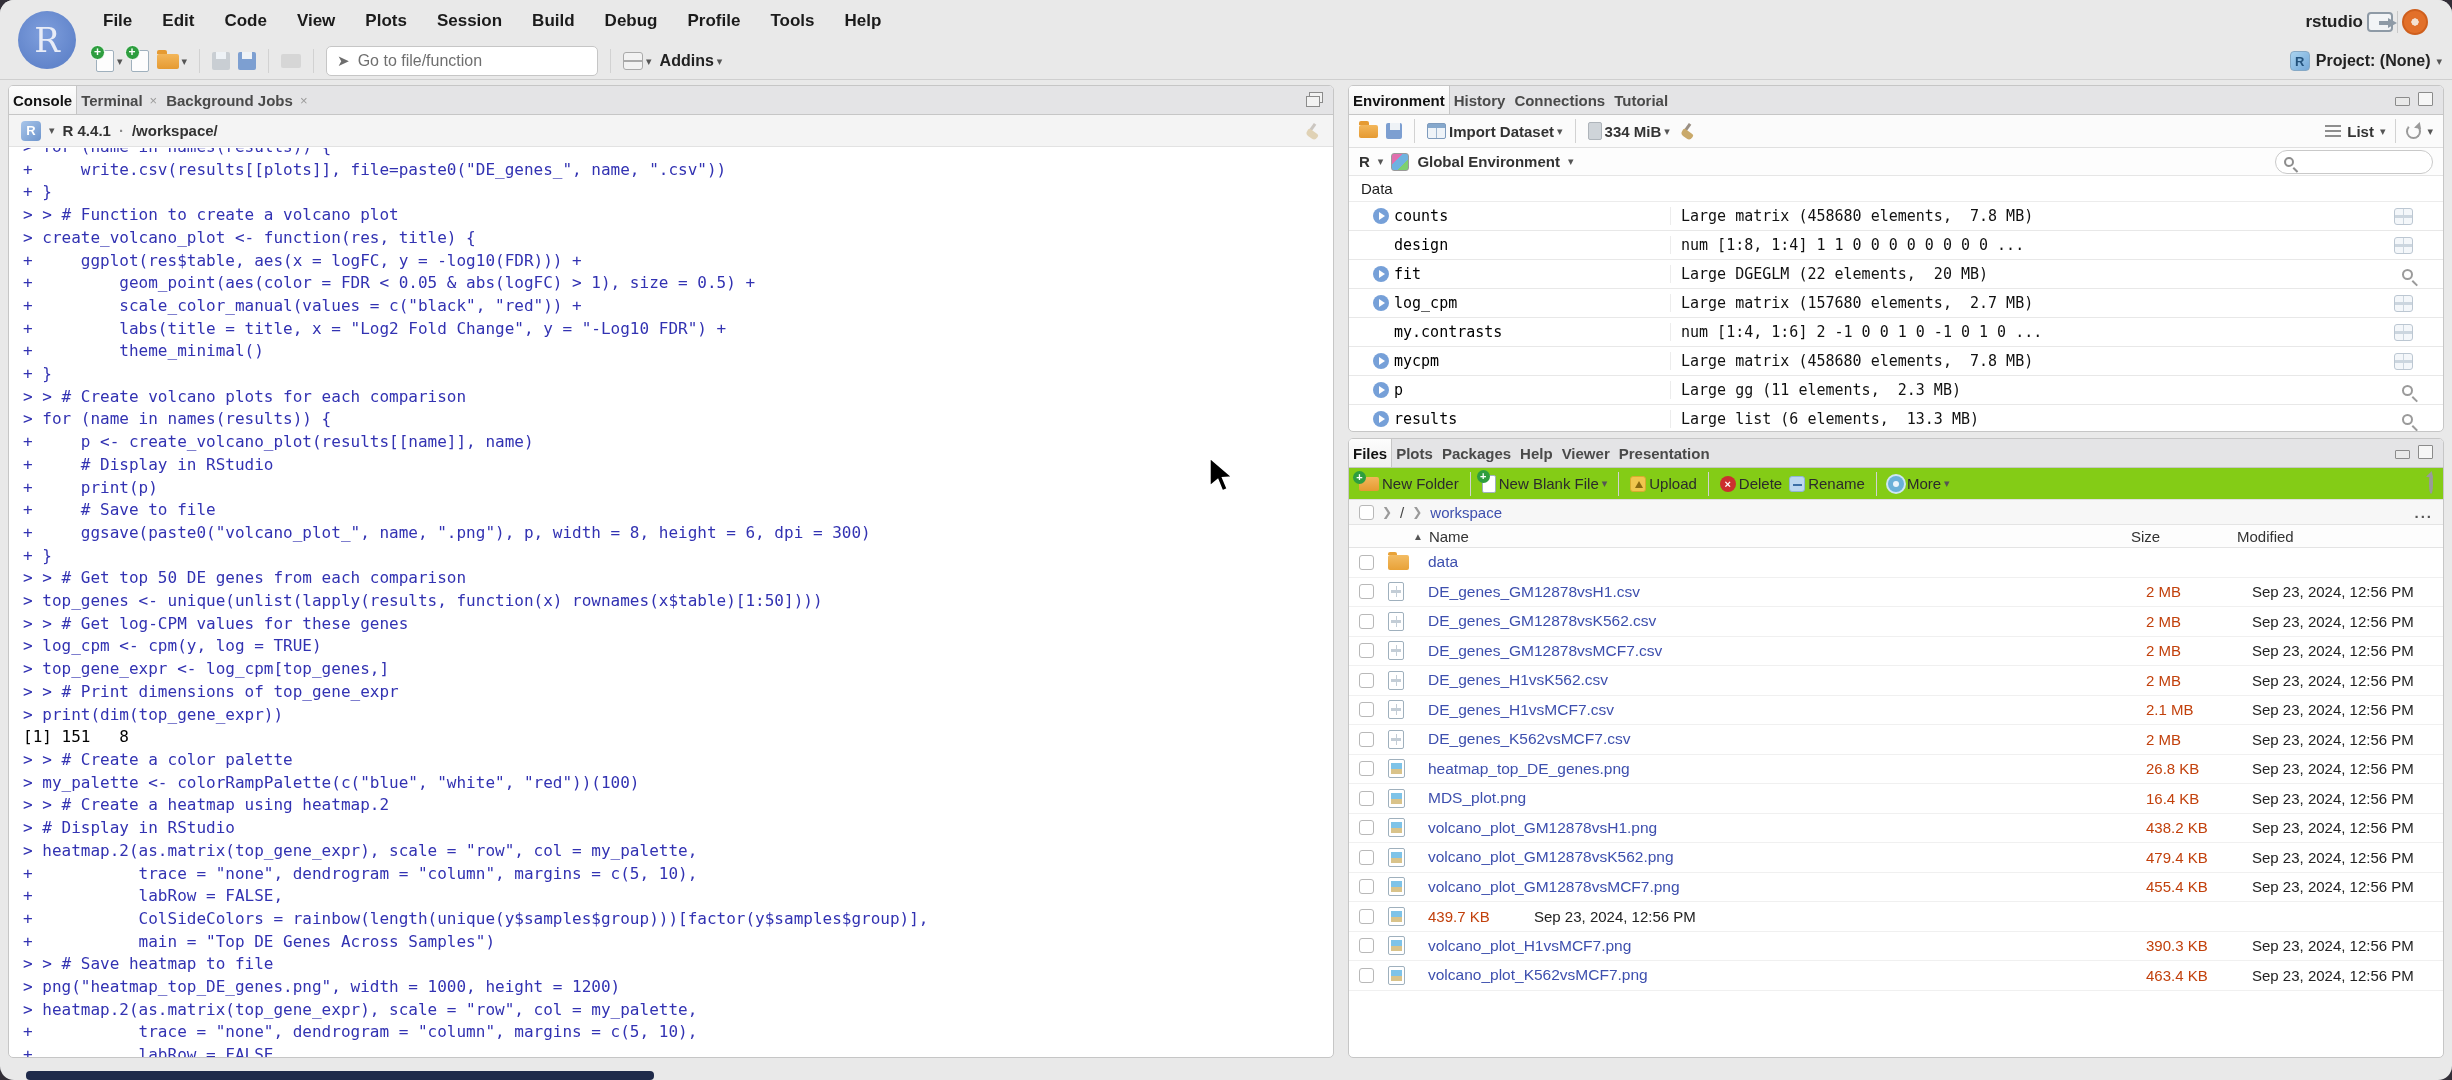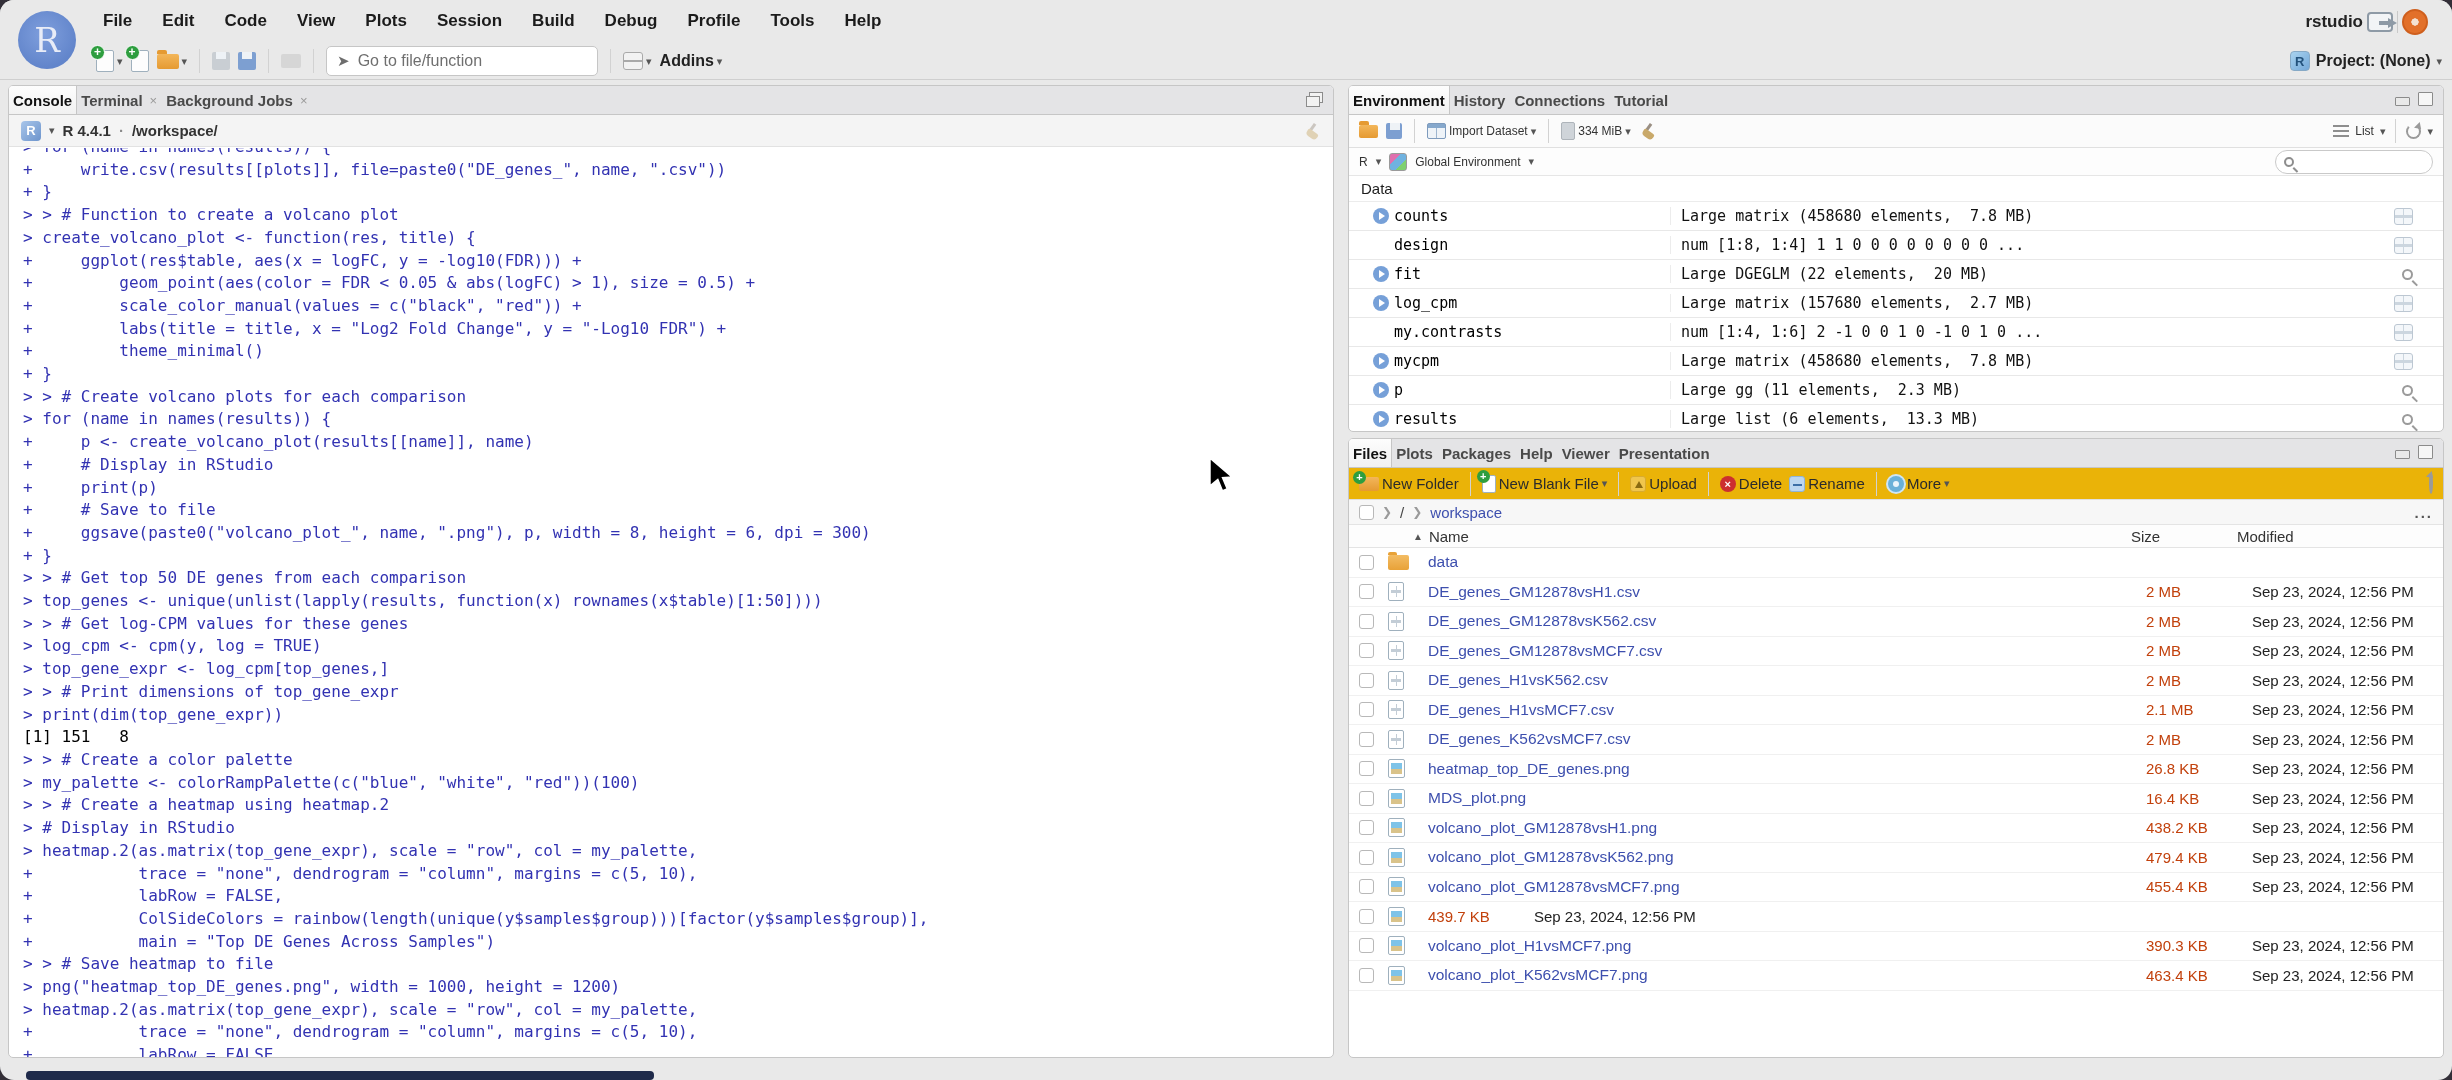--- a/index.html
+++ b/index.html
@@ -70,21 +70,21 @@
   .broom::before { content:""; position:absolute; left:8px; top:1px; width:3px; height:9px; background:#9a8f83; transform:rotate(35deg); }
   .broom::after { content:""; position:absolute; left:3px; top:9px; width:12px; height:7px; background:#c9a96a; border-radius:2px 2px 4px 4px; transform:rotate(35deg); }
   .console-body { position:absolute; left:0; top:62px; right:0; bottom:0; overflow:hidden; padding-left:14px; }
   .console-lines { margin-top:-12px; }
   .cline { font-family:"DejaVu Sans Mono", monospace; font-size:16px; line-height:22.7px; white-space:pre; }
   .cline.in { color:#3232b2; }
   .cline.out { color:#000; }
 
   
   .envtool { height:33px; border-bottom:1px solid #e0e0e0; display:flex; align-items:center; gap:8px; padding:0 10px; background:#fbfbfb; }
-  .env-label { font-size:12px; color:#333; }
+  .env-label { font-size:15px; color:#333;font-weight:bold; }
   .chip { width:14px; height:18px; background:#cfd4d9; border-radius:2px; border:1px solid #aeb4ba; }
   .table-ic { width:19px; height:16px; border:1px solid #7e9bbd; border-radius:2px; background:
       linear-gradient(#86a8cc 4px,#0000 4px), linear-gradient(90deg,#0000 48%,#9db5cf 48%,#9db5cf 52%,#0000 52%), #eef3f8; }
   .envbar { height:28px; border-bottom:1px solid #e6e6e6; display:flex; align-items:center; gap:8px; padding:0 10px; background:#fdfdfd; }
   .cube { width:18px; height:18px; border-radius:3px; background:linear-gradient(135deg,#e06fae 0 33%,#6fb2e0 33% 66%,#7ed06f 66%); border:1px solid #9a9a9a; }
   .search-box { margin-left:auto; width:158px; height:24px; border:1px solid #c9c9c9; border-radius:12px; background:#fff; display:flex; align-items:center; padding:0 8px; gap:6px; }
   .mag { width:10px; height:10px; border:2px solid #8e8e8e; border-radius:50%; position:relative; flex:none; }
   .mag::after { content:""; position:absolute; left:8px; top:8px; width:6px; height:2px; background:#8e8e8e; transform:rotate(45deg); transform-origin:0 0; }
   .data-label { height:26px; display:flex; align-items:center; padding:0 12px; font-size:15px; color:#1d1d1d; border-bottom:1px solid #ececec; }
   .env-row { height:29px; display:flex; align-items:center; border-bottom:1px solid #e8e8e8; padding:0 24px; }
@@ -93,21 +93,21 @@
   .exp-spacer { width:21px; flex:none; }
   .env-name { font-family:"DejaVu Sans Mono", monospace; font-size:15px; color:#000; width:276px; flex:none; white-space:pre; }
   .env-value { font-family:"DejaVu Sans Mono", monospace; font-size:15px; color:#111; white-space:pre; flex:1; border-left:1px solid #ececec; padding-left:10px; }
   .env-row .icon-grid, .env-row .mag2 { margin-left:auto; margin-right:6px; }
   .icon-grid { width:19px; height:17px; border:1px solid #bcc7d2; border-radius:3px; background:
       linear-gradient(90deg,#0000 47%,#ccd6df 47%,#ccd6df 53%,#0000 53%), linear-gradient(#0000 42%,#ccd6df 42%,#ccd6df 58%,#0000 58%), #f4f7fa; }
   .mag2 { width:11px; height:11px; border:2px solid #9b9b9b; border-radius:50%; position:relative; }
   .mag2::after { content:""; position:absolute; left:9px; top:9px; width:7px; height:2px; background:#9b9b9b; transform:rotate(45deg); transform-origin:0 0; }
 
   
-  .filestool { height:32px; border-bottom:1px solid #e0e0e0; display:flex; align-items:center; gap:7px; padding:0 10px; background:#eab308; }
+  .filestool { height:32px; border-bottom:1px solid #e0e0e0; display:flex; align-items:center; gap:7px; padding:0 10px; background:#84cc16; }
   .ft-label { font-size:15px; color:#2b2b2b; }
   .folder-plus { width:20px; height:14px; background:linear-gradient(#f3b65a,#e59a32); border-radius:2px; position:relative; }
   .folder-plus::before { content:"+"; position:absolute; left:-6px; top:-6px; width:13px; height:13px; background:#2e9e3f; border-radius:50%; color:#fff; font-size:11px; line-height:12px; text-align:center; font-weight:700; }
   .file-plus { width:14px; height:18px; background:#fff; border:1px solid #9fb0bd; border-radius:2px; position:relative; }
   .file-plus::before { content:"+"; position:absolute; left:-6px; top:-6px; width:13px; height:13px; background:#2e9e3f; border-radius:50%; color:#fff; font-size:11px; line-height:12px; text-align:center; font-weight:700; }
   .upload-ic { width:16px; height:16px; background:#f0c64e; border-radius:3px; position:relative; border:1px solid #d8ab2f; }
   .upload-ic::after { content:""; position:absolute; left:4px; top:4px; border-bottom:7px solid #8a6a10; border-left:4px solid #0000; border-right:4px solid #0000; }
   .delete-ic { width:16px; height:16px; border-radius:50%; background:#cc2f2f; color:#fff; font-size:11px; font-weight:700; display:flex; align-items:center; justify-content:center; }
   .rename-ic { width:16px; height:16px; border-radius:3px; background:#bcd6ef; border:1px solid #8fb4d8; position:relative; }
   .rename-ic::after { content:""; position:absolute; left:3px; top:7px; width:9px; height:2px; background:#3c6ea5; }

